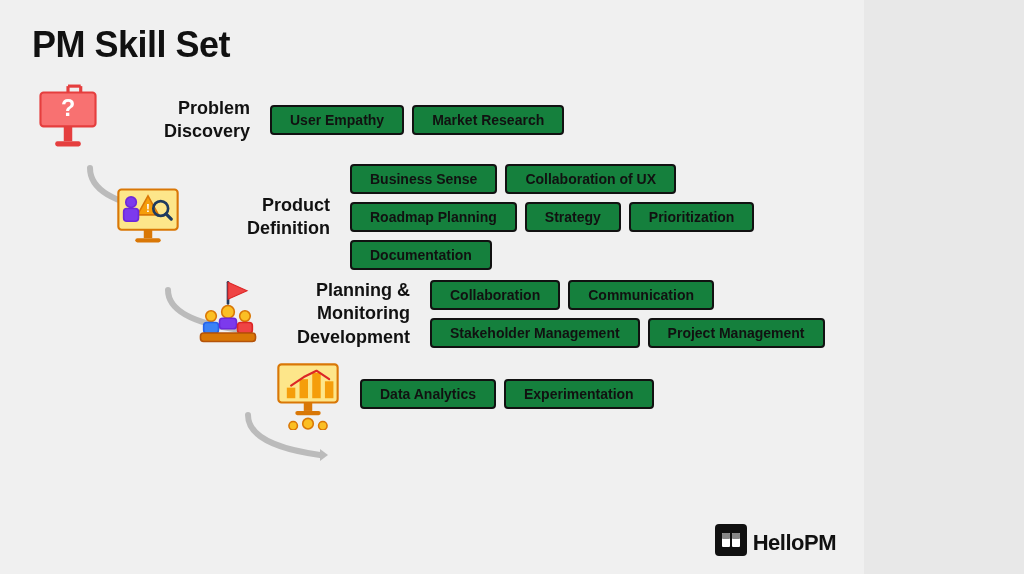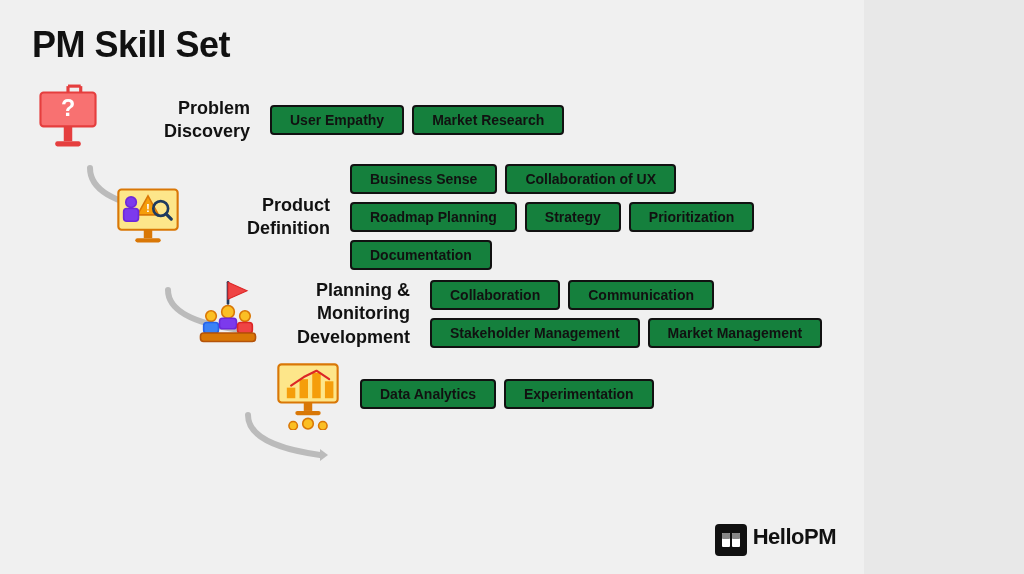--- a/index.html
+++ b/index.html
@@ -77,21 +77,21 @@
       background: #15803d;
       white-space: nowrap;
     }
 
     
     .logo {
       position: absolute;
       bottom: 18px;
       right: 28px;
       display: flex;
-      align-items: flex-start;
+      align-items: flex-end;
       gap: 6px;
     }
     .logo-box {
       width: 32px;
       height: 32px;
       background: #111;
       border-radius: 4px;
       display: flex;
       align-items: center;
       justify-content: center;
@@ -193,21 +193,21 @@
           <rect x="43" y="42" width="14" height="10" rx="3" fill="#ef4444" stroke="#dc2626" stroke-width="1.5"></rect>
 
           <rect x="8" y="52" width="52" height="8" rx="3" fill="#d97706" stroke="#b45309" stroke-width="1.5"></rect>
         </svg>
       </div>
       <div class="category-label">Planning &amp;<br>Monitoring<br>Development</div>
       <div class="tags-group">
         <span class="tag">Collaboration</span>
         <span class="tag">Communication</span>
         <span class="tag">Stakeholder Management</span>
-        <span class="tag">Market Management</span>
+        <span class="tag">Project Management</span>
       </div>
     </div>
 
     <div class="skill-row row-4" style="margin-bottom:8px;">
       <div class="icon-box">
 
         <svg viewBox="0 0 68 68" fill="none" xmlns="http://www.w3.org/2000/svg">
 
           <rect x="6" y="6" width="56" height="36" rx="3" fill="#fde68a" stroke="#d97706" stroke-width="2"></rect>
 

